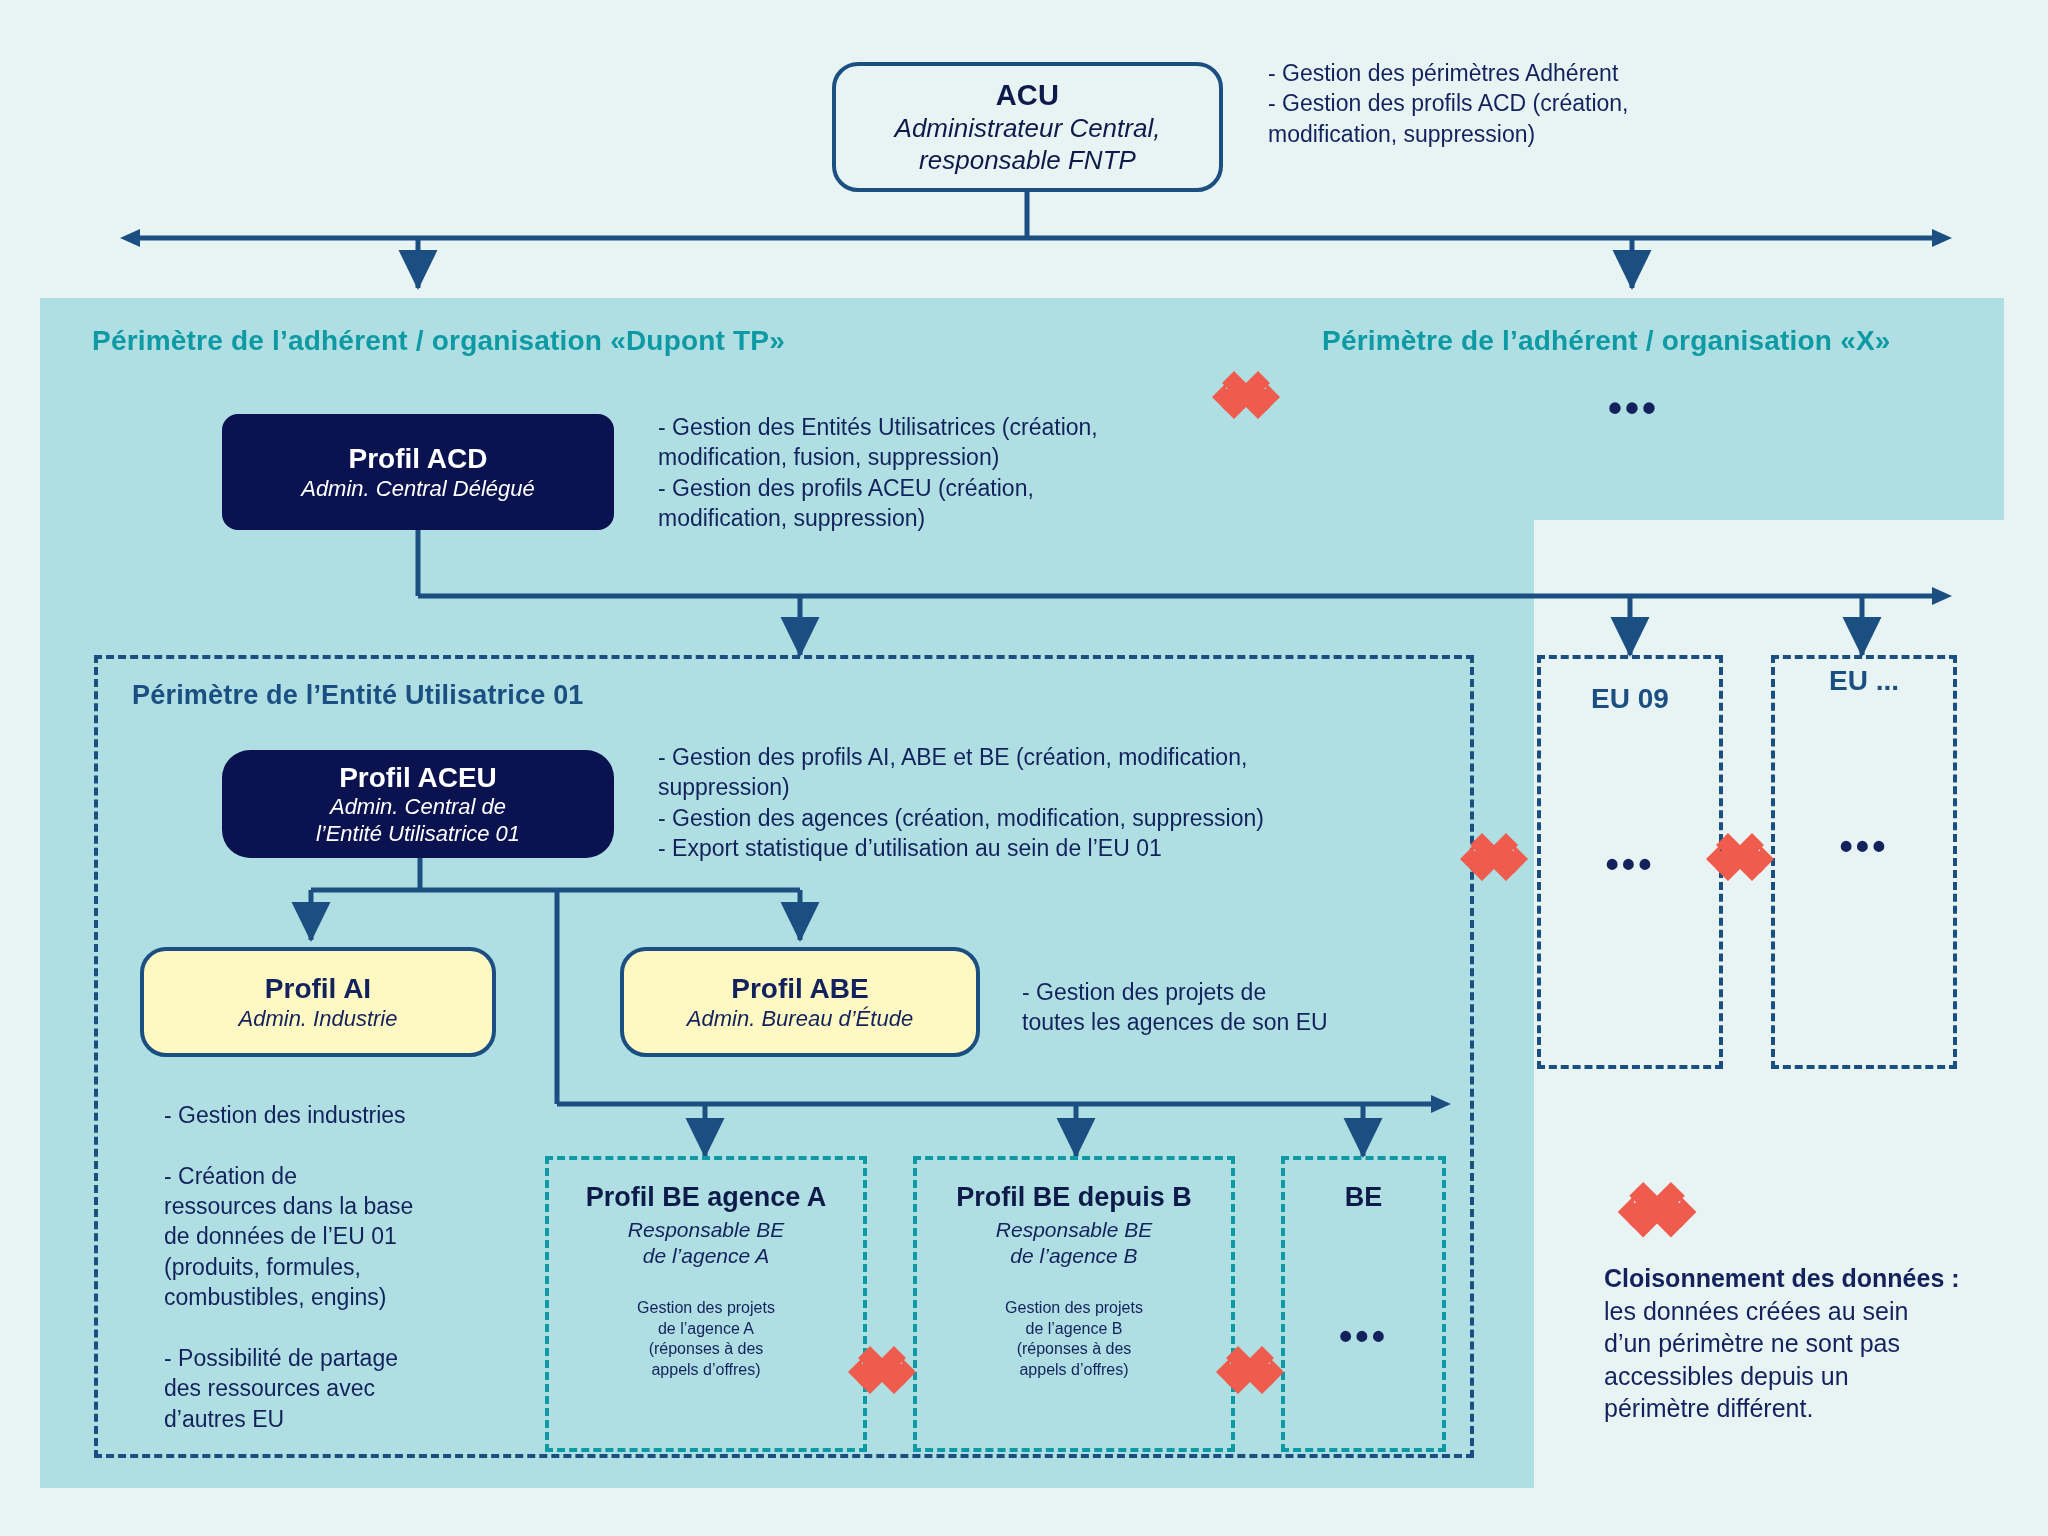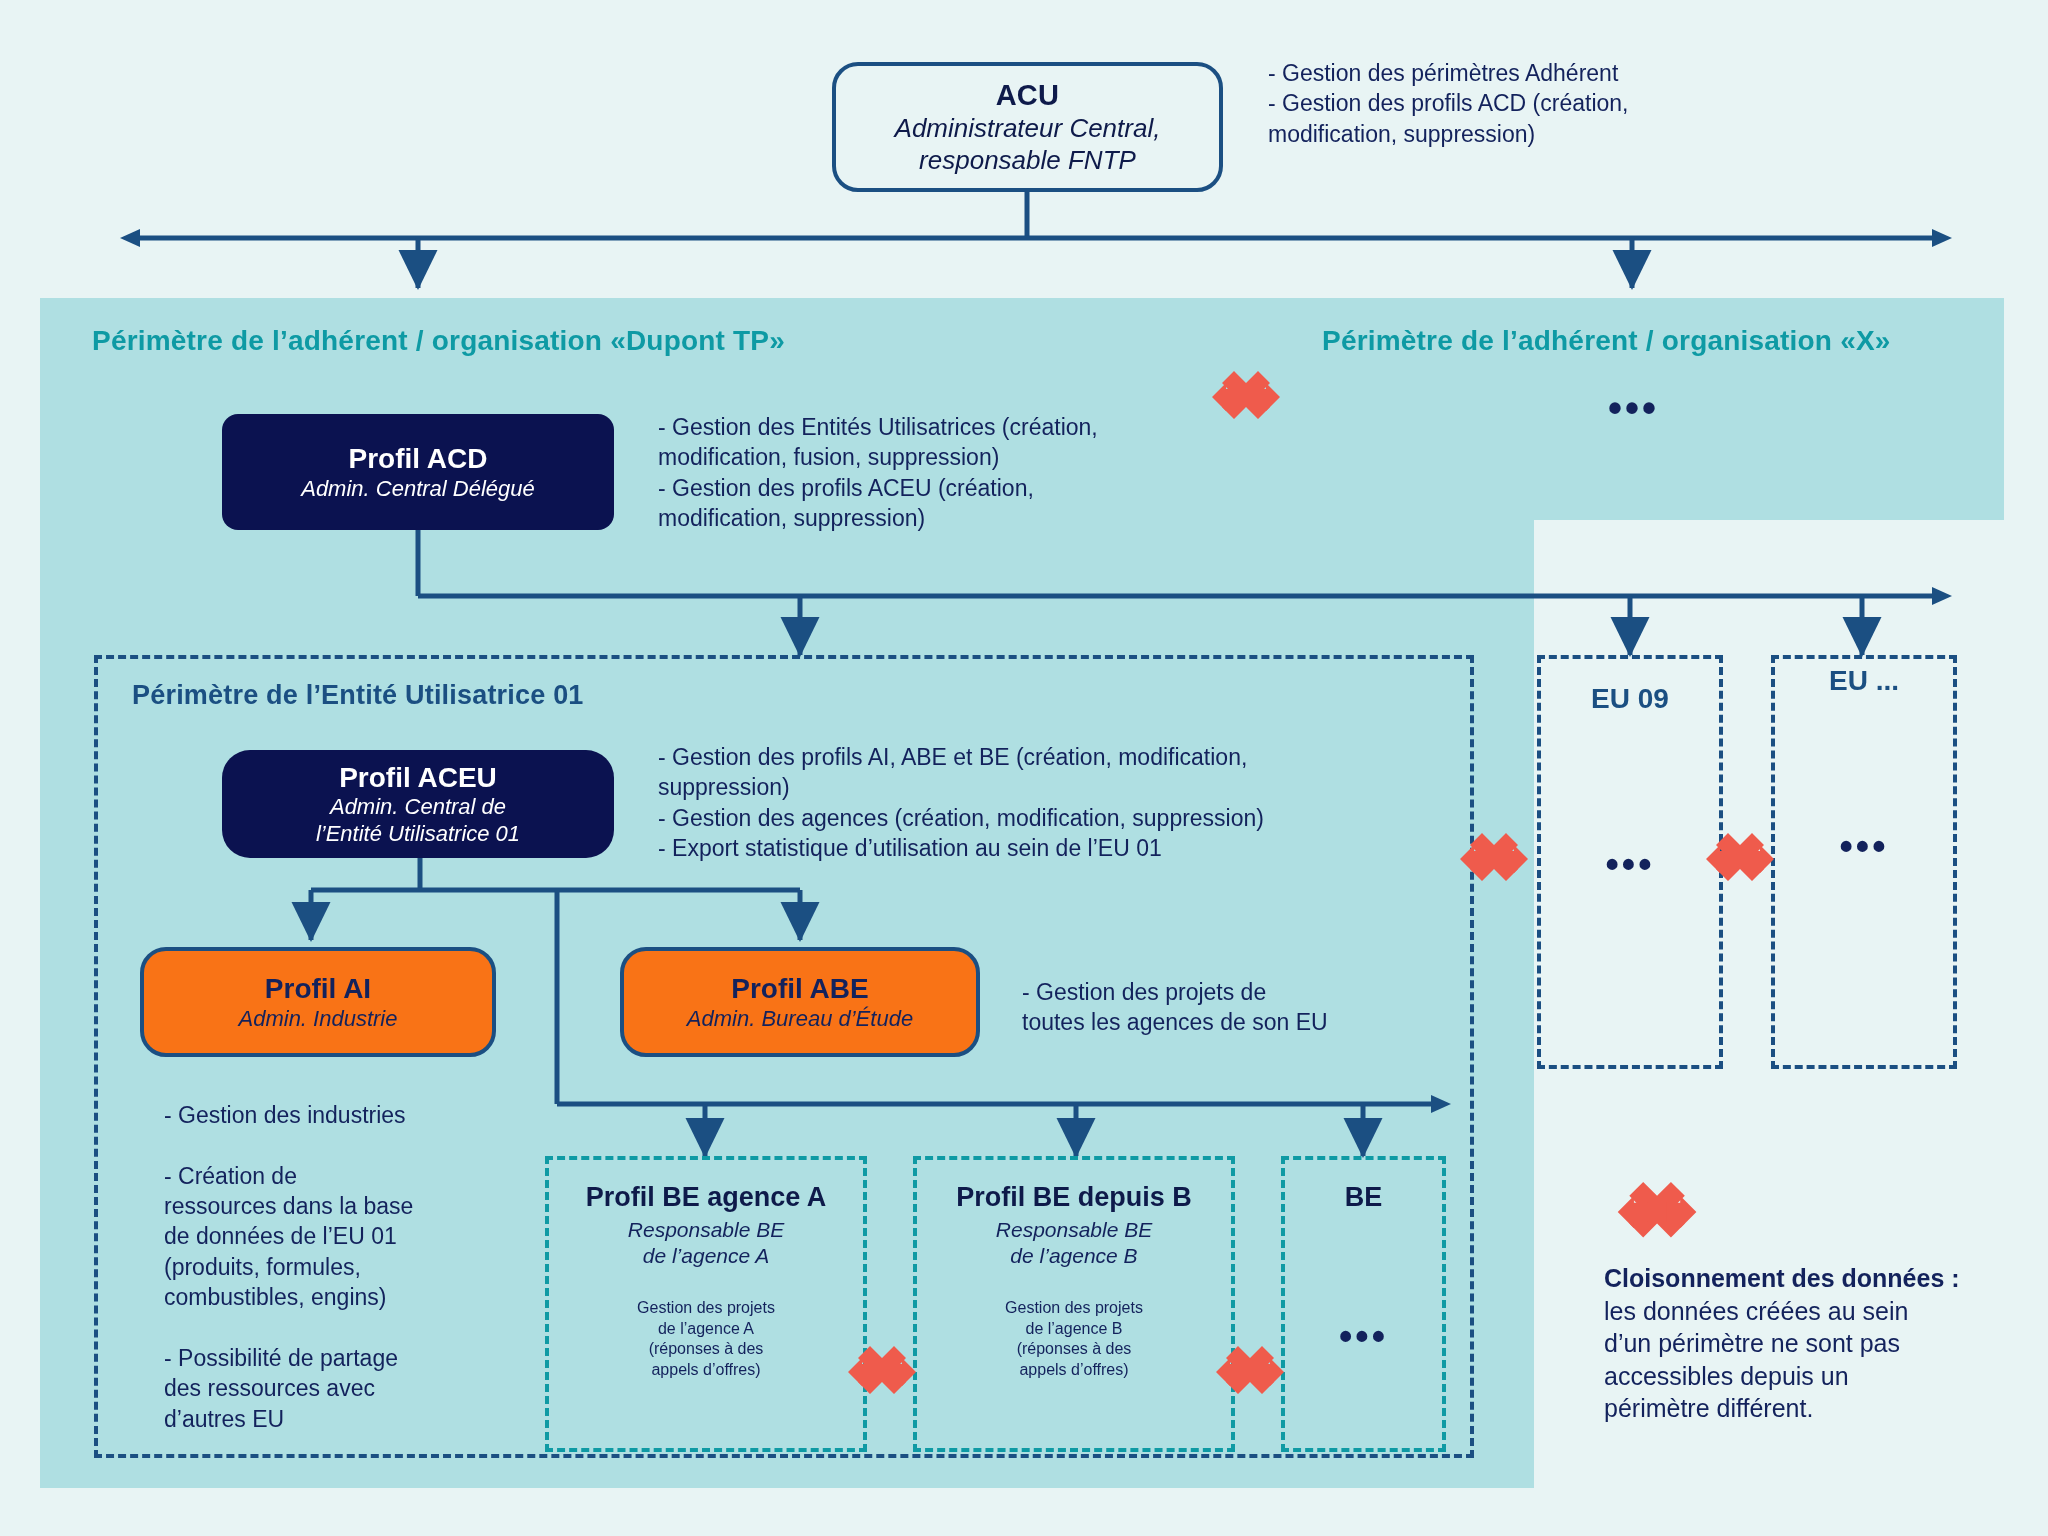--- a/index.html
+++ b/index.html
@@ -61,21 +61,21 @@
     align-items: center; justify-content: center;
     text-align: center; line-height: 1.2;
   }
   .chip-title { font-size: 28px; font-weight: bold; }
   .chip-sub { font-size: 22px; font-style: italic; }
 
   
   .chip-light {
     border: 4px solid #1b4f82;
     border-radius: 26px;
-    background: #f97316;
+    background: #fef9c3;
     display: flex; flex-direction: column;
     align-items: center; justify-content: center;
     text-align: center; line-height: 1.22;
     color: #13225c;
   }
 
   
   .dash-blue {
     border: 4px dashed #1b4f82;
     background: transparent;

